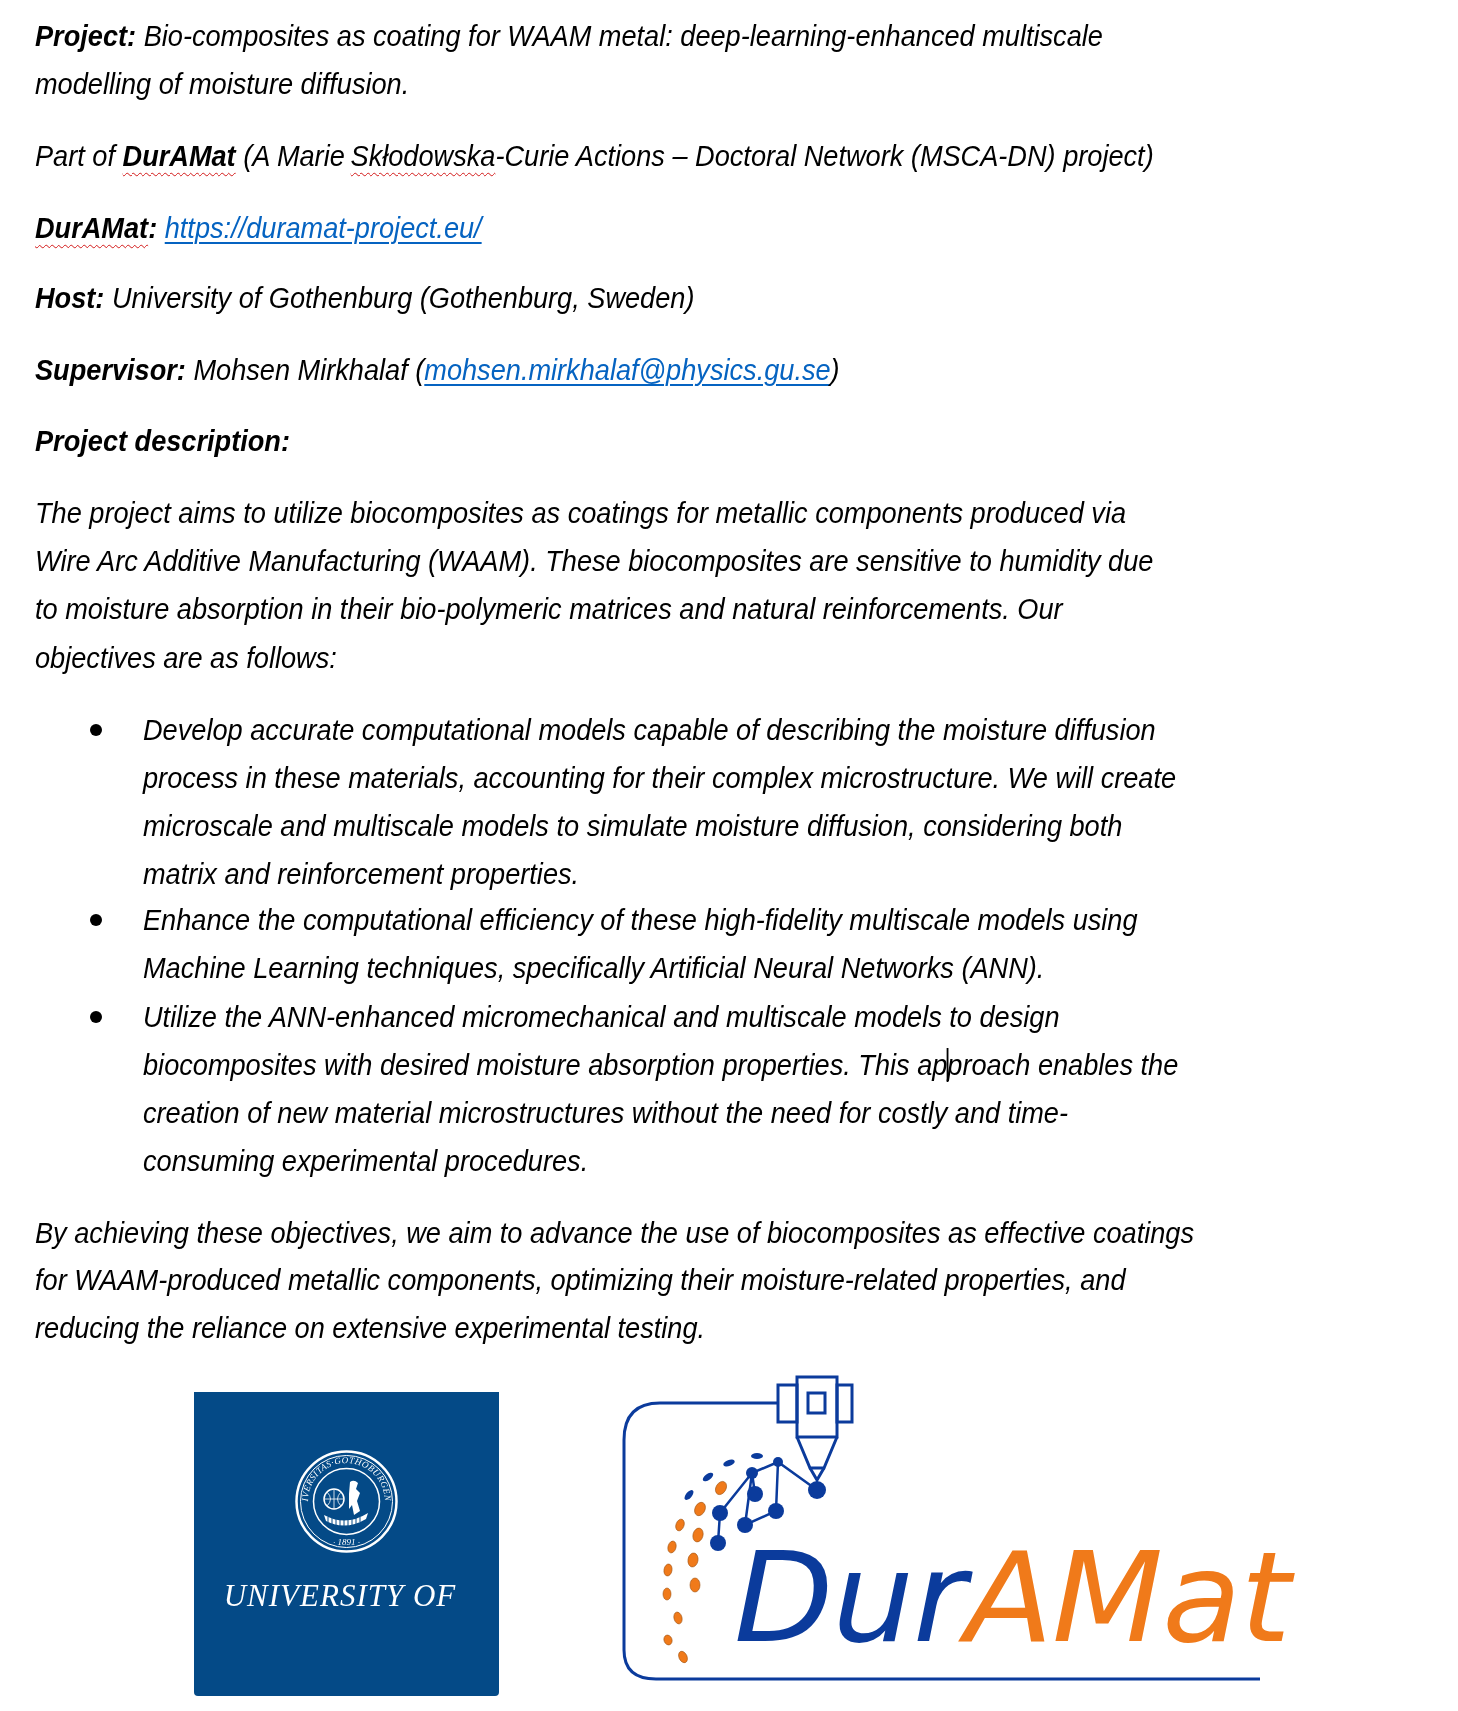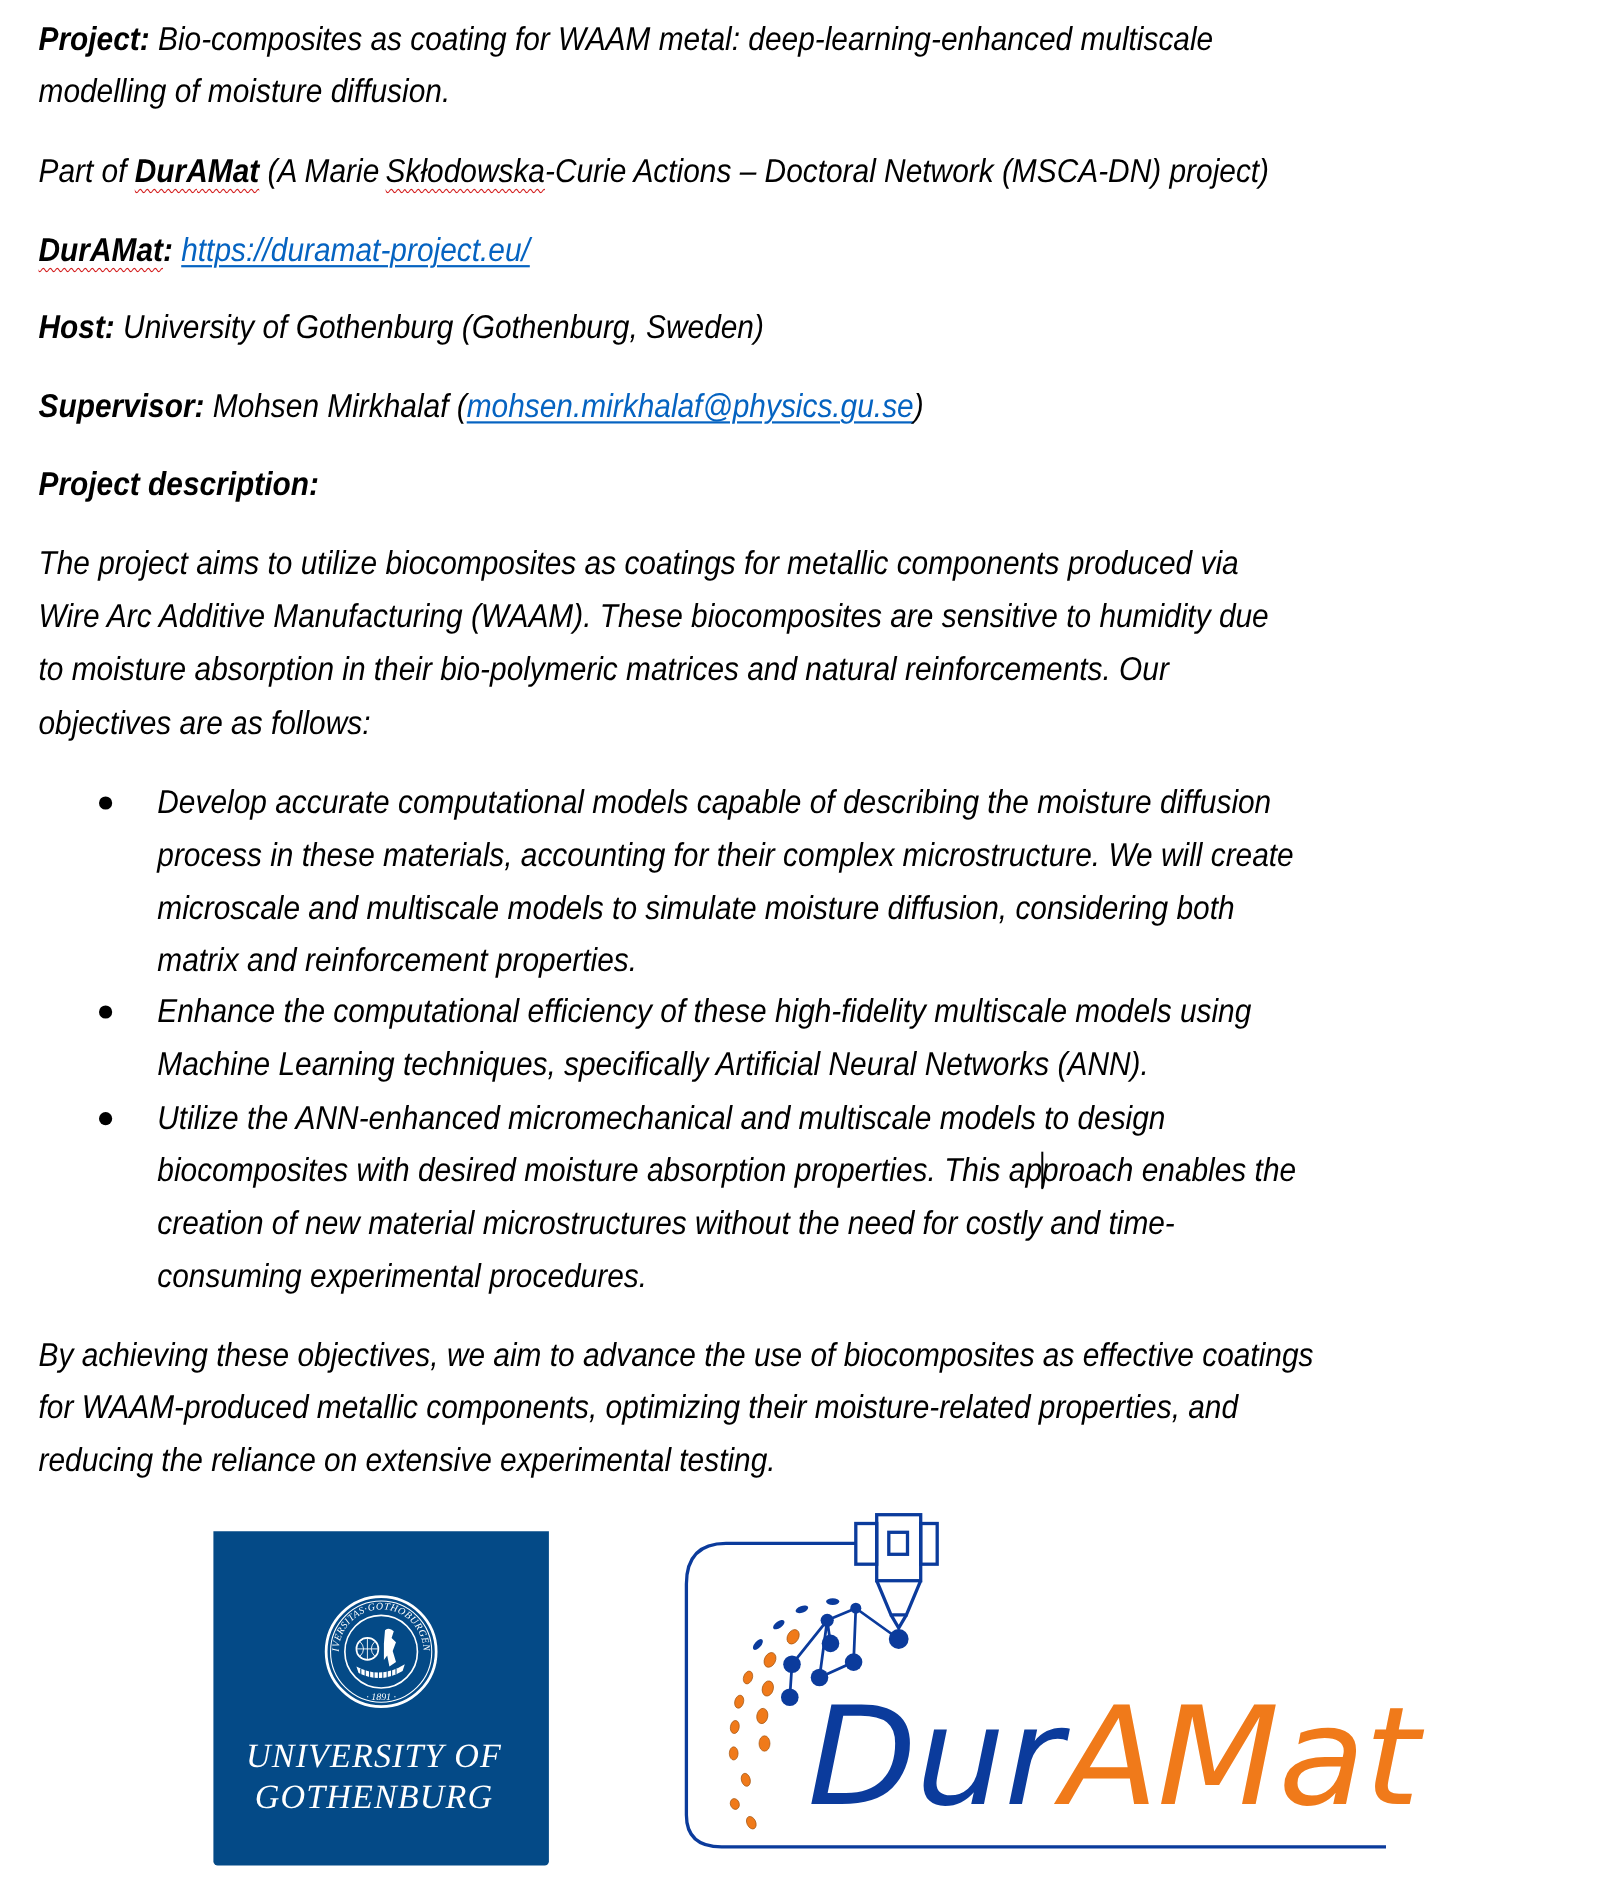--- a/index.html
+++ b/index.html
@@ -105,21 +105,20 @@
 
       <circle cx="40" cy="50" r="10" fill="none" stroke="#fff" stroke-width="1.5"></circle>
       <path d="M30 50 H50 M40 40 V60 M33 43 Q40 50 33 57 M47 43 Q40 50 47 57" stroke="#fff" stroke-width="0.8" fill="none"></path>
 
       <path d="M56 33 Q60 30 64 34 L62 40 L66 44 L63 52 L66 62 L60 66 L58 56 L55 60 L55 45 Z" fill="#fff"></path>
 
       <path d="M30 66 Q52 78 74 64 L72 70 Q52 82 32 72 Z" fill="#fff"></path>
       <path d="M34 68 V73 M38 69 V75 M42 70 V76 M46 71 V77 M50 71 V77 M54 71 V77 M58 70 V76 M62 69 V75 M66 68 V73" stroke="#044A87" stroke-width="1"></path>
     </svg>
     <div class="gu-text" style="top:186px">UNIVERSITY OF</div>
-    <div class="gu-text" style="top:224px">GOTHENBURG</div>
   </div>
 
   <div class="dm">
     <svg width="700" height="340" viewBox="0 0 700 340" style="position:absolute;left:0;top:0">
       <g fill="none" stroke="#0B3B9C" stroke-width="3">
 
         <path d="M178 43 H60 Q24 43 24 80 V290 Q24 319 56 319 H660"></path>
 
         <rect x="197" y="17" width="40" height="60" stroke-width="3"></rect>
         <rect x="178" y="25" width="19" height="37" stroke-width="3"></rect>

